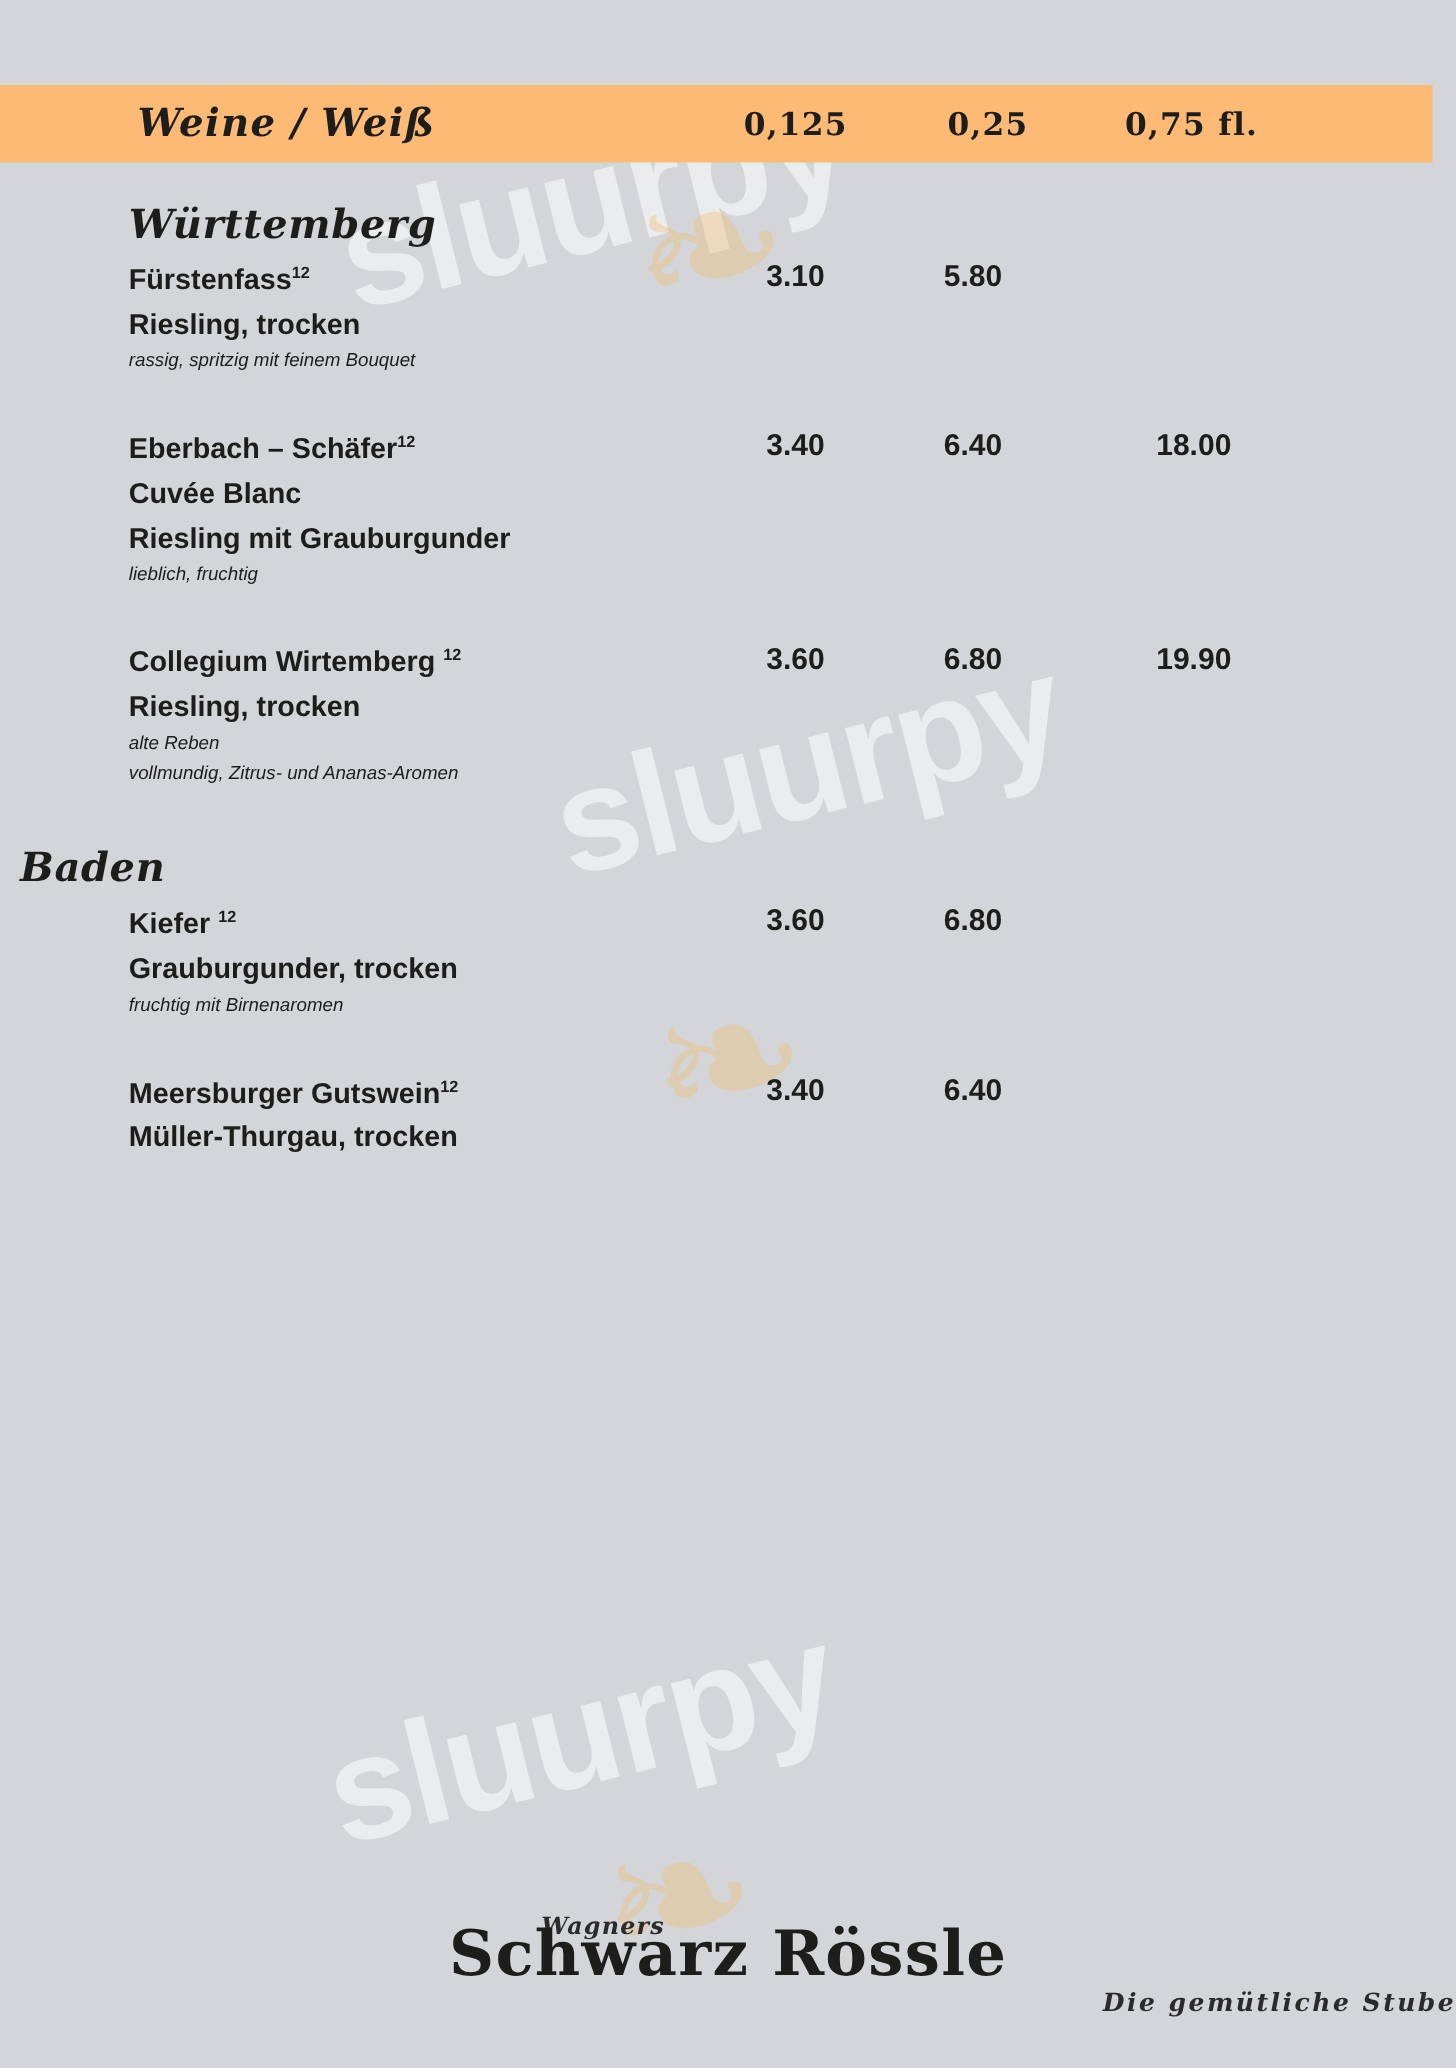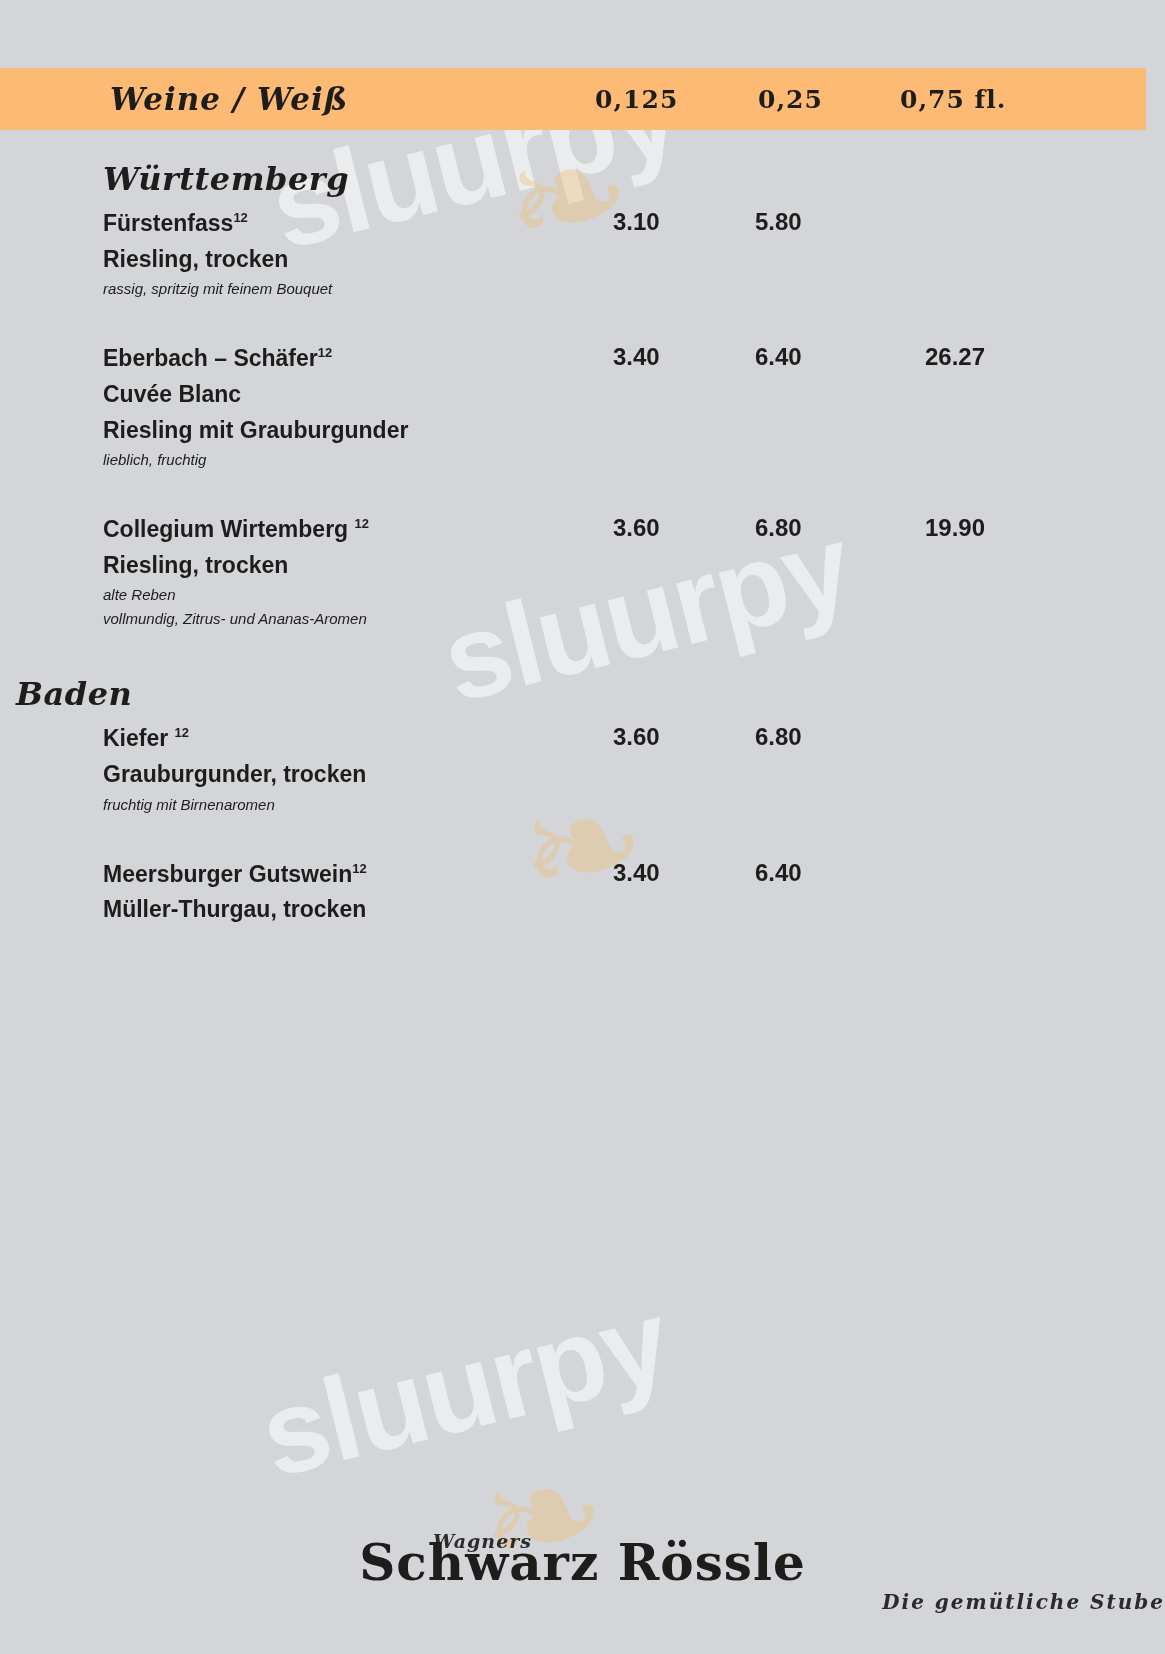--- a/index.html
+++ b/index.html
@@ -199,21 +199,21 @@
     <div class="price p3"></div>
   </div>
 
   <div class="item">
     <div class="item-name"><span>Eberbach – Schäfer</span><span class="sup">12</span></div>
     <div class="item-sub">Cuvée Blanc</div>
     <div class="item-sub">Riesling mit Grauburgunder</div>
     <div class="item-desc">lieblich, fruchtig</div>
     <div class="price p1">3.40</div>
     <div class="price p2">6.40</div>
-    <div class="price p3">26.27</div>
+    <div class="price p3">18.00</div>
   </div>
 
   <div class="item">
     <div class="item-name"><span>Collegium Wirtemberg</span> <span class="sup">12</span></div>
     <div class="item-sub">Riesling, trocken</div>
     <div class="item-desc">alte Reben</div>
     <div class="item-desc">vollmundig, Zitrus- und Ananas-Aromen</div>
     <div class="price p1">3.60</div>
     <div class="price p2">6.80</div>
     <div class="price p3">19.90</div>

